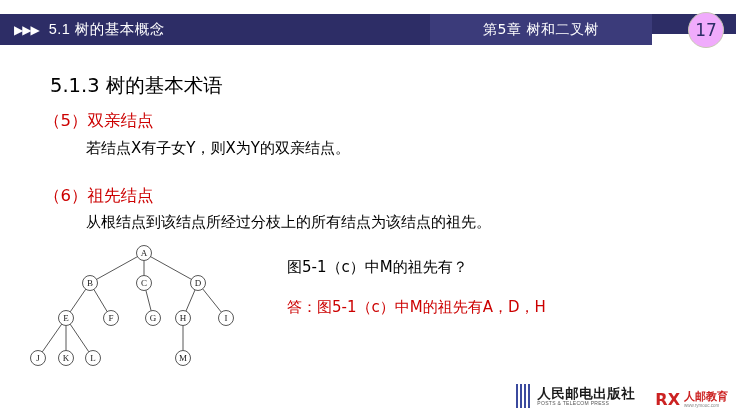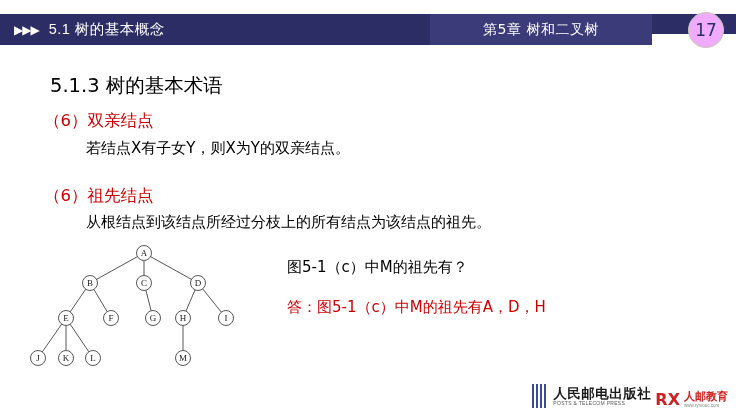--- a/index.html
+++ b/index.html
@@ -152,21 +152,21 @@
     height: 150px;
   }
 
   
   .footer-logos {
     position: absolute;
     right: 8px;
     bottom: 6px;
     display: flex;
     align-items: flex-end;
-    gap: 4px;
+    gap: 20px;
   }
   .logo-ptpress {
     display: flex;
     align-items: center;
     gap: 5px;
   }
   .ptp-mark {
     width: 16px;
     height: 24px;
     background: repeating-linear-gradient(to right, #3b4a9e 0 2px, #ffffff 2px 4px);
@@ -225,21 +225,21 @@
         <span class="hdr-right-text">第5章 树和二叉树</span>
       </div>
       <div class="page-circle">
         <span class="page-num">17</span>
       </div>
     </div>
   </div>
 
   <div class="title-sec">5.1.3  树的基本术语</div>
 
-  <div class="item item-5">（6）双亲结点</div>
+  <div class="item item-5">（5）双亲结点</div>
   <div class="para para-5">若结点X有子女Y，则X为Y的双亲结点。</div>
 
   <div class="item item-6">（6）祖先结点</div>
   <div class="para para-6">从根结点到该结点所经过分枝上的所有结点为该结点的祖先。</div>
 
   <div class="q-text">图5-1（c）中M的祖先有？</div>
   <div class="a-text">答：图5-1（c）中M的祖先有A，D，H</div>
 
   <div class="tree">
     <svg id="tree-svg" width="260" height="150" viewBox="0 0 260 150">

